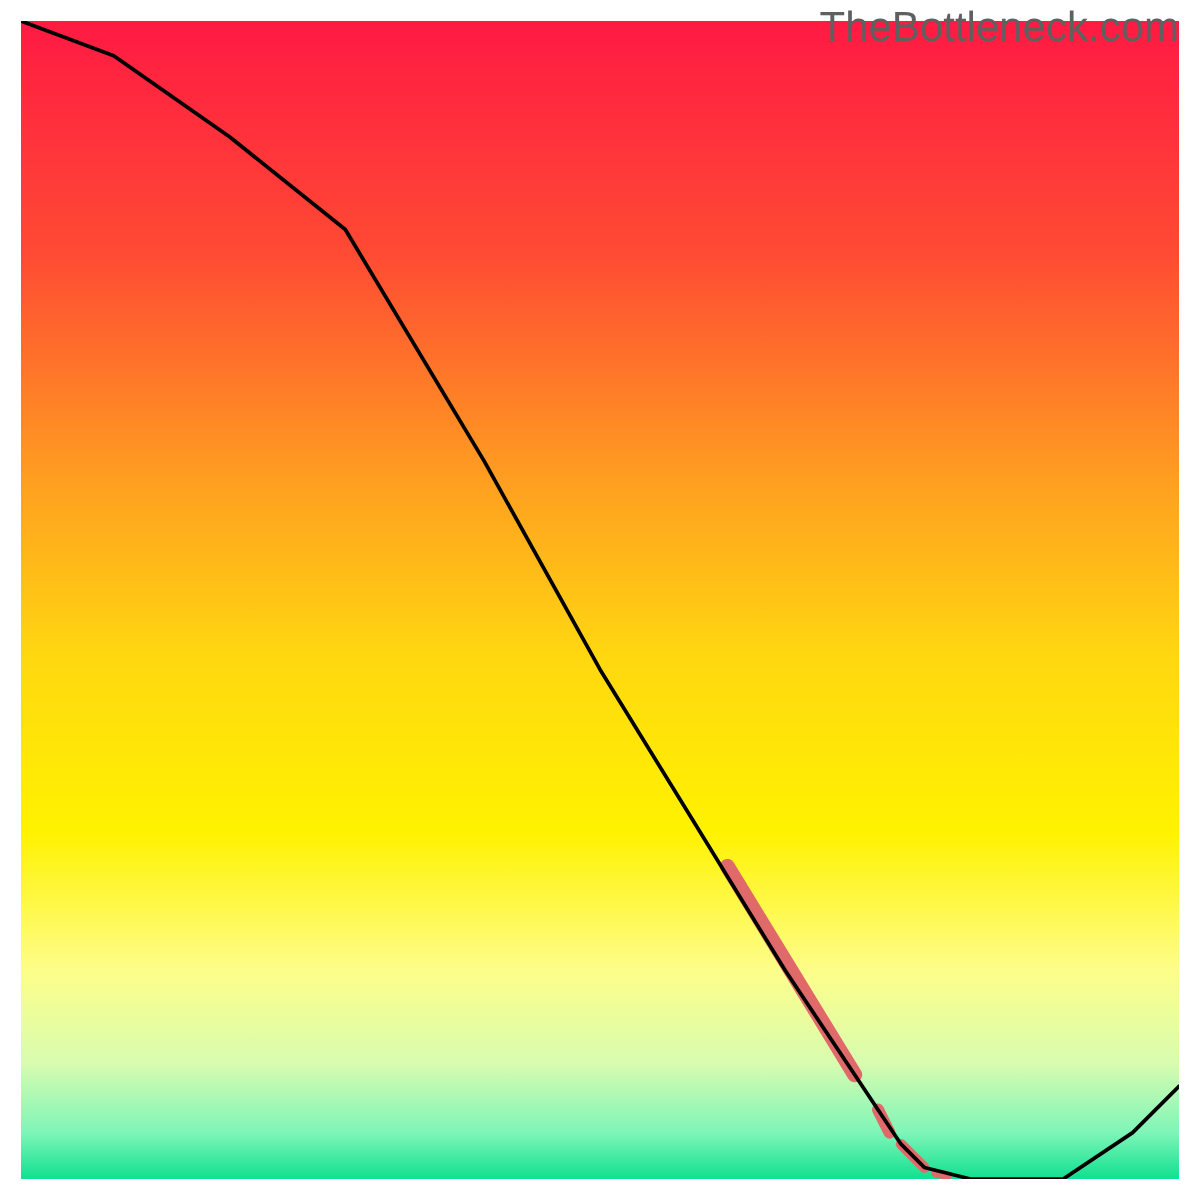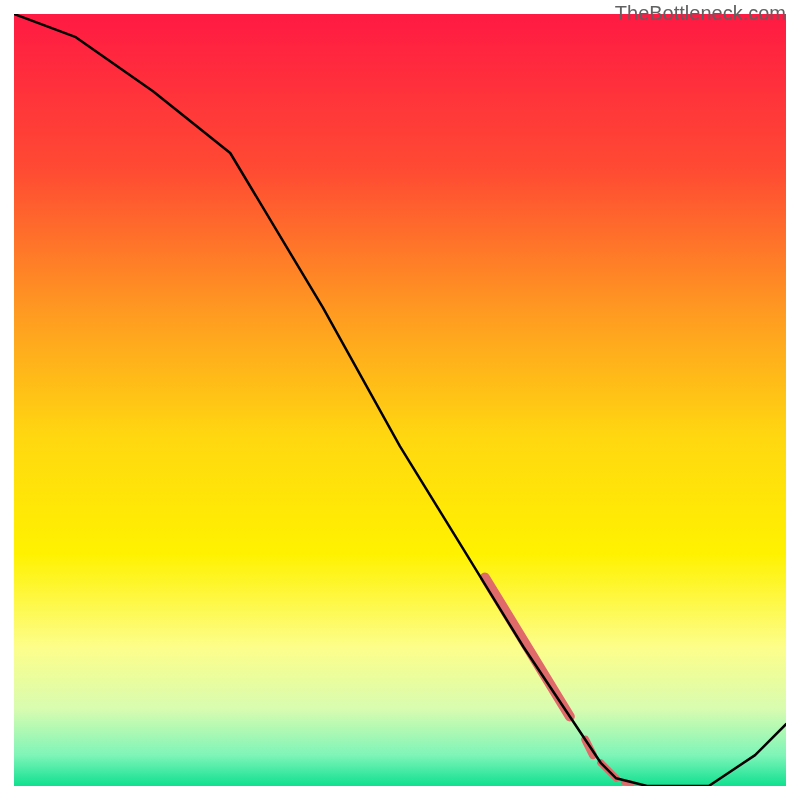--- a/index.html
+++ b/index.html
@@ -36,21 +36,21 @@
     left: 0;
     top: 0;
     width: 772px;
     height: 772px;
   }
   .watermark {
     position: absolute;
     top: 2px;
     right: 14px;
     color: #606060;
-    font-size: 20px;
+    font-size: 28px;
     font-weight: 400;
     letter-spacing: 0px;
   }
 </style>
 </head>
 <body>
 
 <div class="chart-container">
 
   <div class="plot-area">

